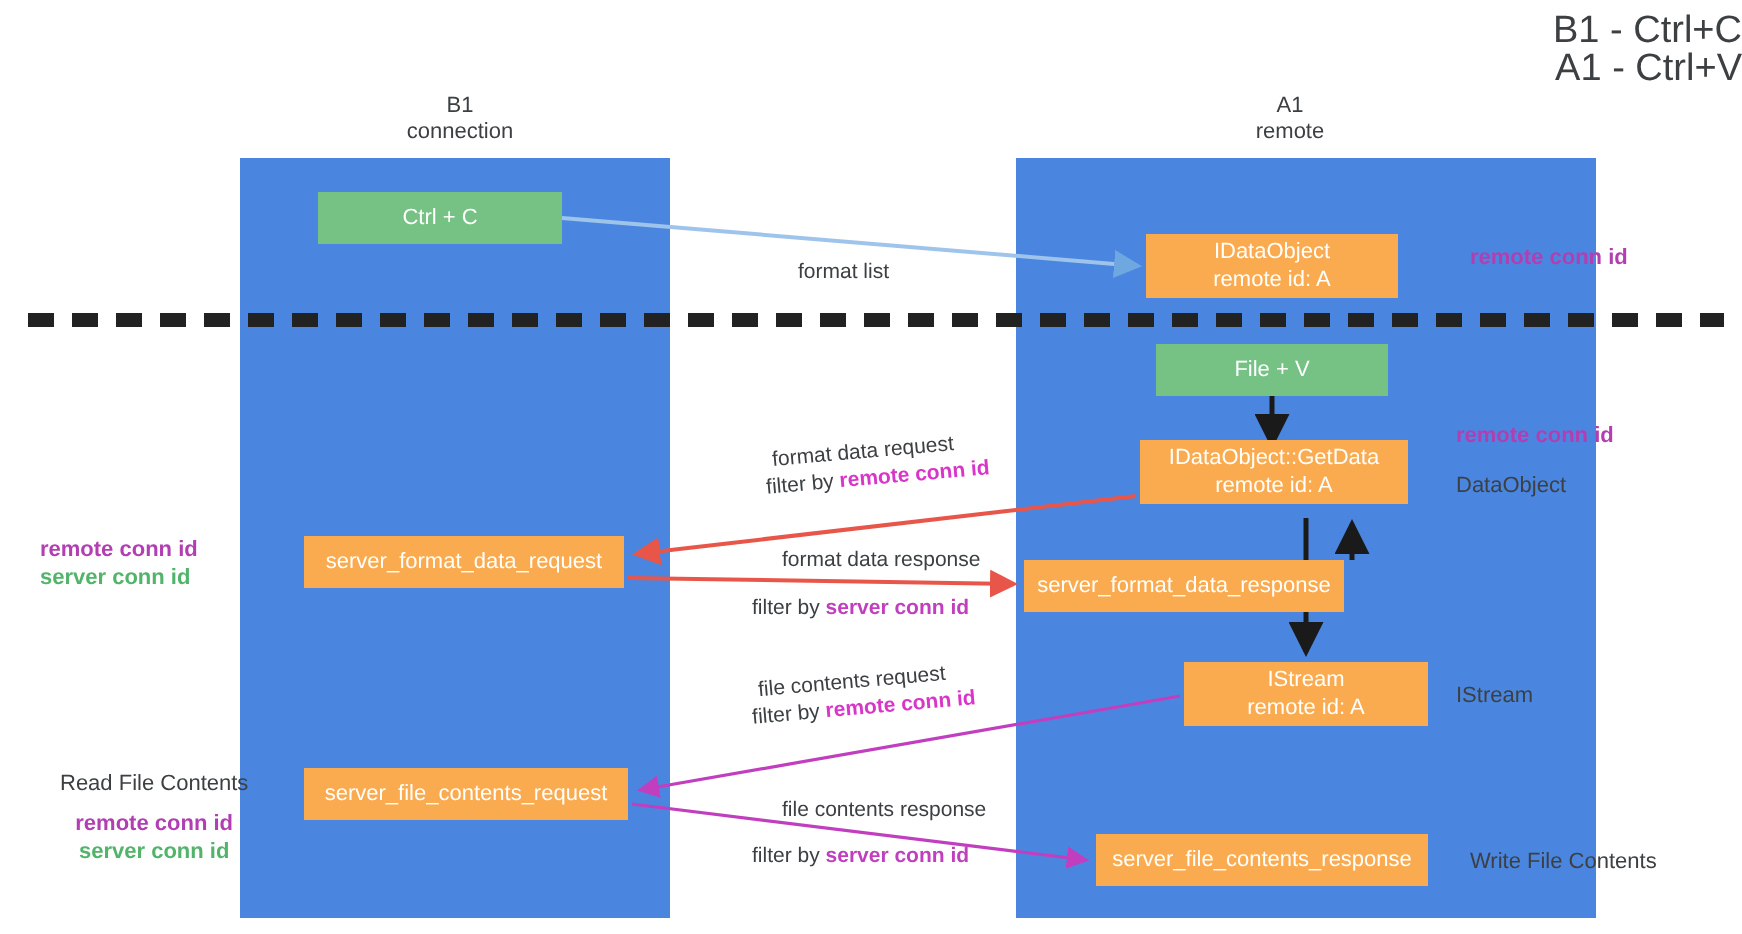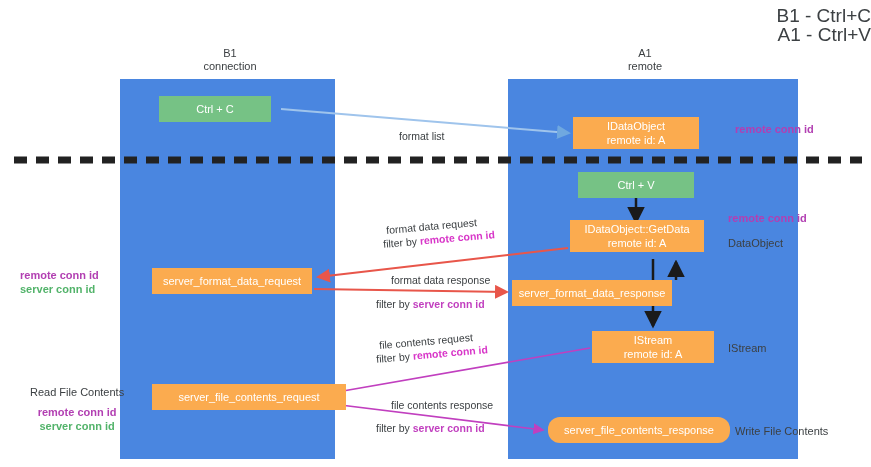--- a/index.html
+++ b/index.html
@@ -57,29 +57,29 @@
     text-align: center;
     color: #ffffff;
     font-size: 11px;
     line-height: 14px;
     white-space: pre-line;
     padding: 2px 6px;
   }
   .node-green { background: #76c285; }
   .node-orange { background: #fbab4f; }
 
-  .n-ctrlc  { left: 159px; top: 96px;  width: 112px; height: 26px; }
+  .n-ctrlc  { left: 159px; top: 96px;  width: 122px; height: 26px; }
   .n-idataobject { left: 573px; top: 117px; width: 126px; height: 32px; }
   .n-ctrlv  { left: 578px; top: 172px; width: 116px; height: 26px; }
   .n-getdata { left: 570px; top: 220px; width: 134px; height: 32px; }
   .n-sfdreq { left: 152px; top: 268px; width: 160px; height: 26px; }
   .n-sfdresp { left: 512px; top: 280px; width: 160px; height: 26px; }
   .n-istream { left: 592px; top: 331px; width: 122px; height: 32px; }
-  .n-sfcreq { left: 152px; top: 384px; width: 194px; height: 26px; }
-  .n-sfcresp { left: 548px; top: 417px; width: 182px; height: 26px; border-radius: 12px; }
+  .n-sfcreq { left: 152px; top: 384px; width: 162px; height: 26px; }
+  .n-sfcresp { left: 548px; top: 417px; width: 166px; height: 26px; }
 
   .side-label {
     position: absolute;
     color: #3c4043;
     font-size: 11px;
     line-height: 14px;
   }
   .side-label .pink { color: #b23fb2; font-weight: bold; }
   .side-label .green { color: #52b36a; font-weight: bold; }
   .side-label .plain { color: #3c4043; }
@@ -170,21 +170,21 @@
     <line x1="590" y1="348" x2="320" y2="395" stroke="#c13fbf" stroke-width="1.6" marker-end="url(#ah-mag)"></line>
 
     <line x1="316" y1="402" x2="543" y2="430" stroke="#c13fbf" stroke-width="1.6" marker-end="url(#ah-mag)"></line>
 
     <line x1="714" y1="347" x2="714" y2="347" stroke="#1a1a1a" stroke-width="2.5"></line>
   </svg>
 
   <div class="node node-green n-ctrlc">Ctrl + C</div>
   <div class="node node-orange n-idataobject">IDataObject
 remote id: A</div>
-  <div class="node node-green n-ctrlv">Ctrl + V</div>
+  <div class="node node-green n-ctrlv">File + V</div>
   <div class="node node-orange n-getdata">IDataObject::GetData
 remote id: A</div>
   <div class="node node-orange n-sfdresp">server_format_data_response</div>
   <div class="node node-orange n-sfdreq">server_format_data_request</div>
   <div class="node node-orange n-istream">IStream
 remote id: A</div>
   <div class="node node-orange n-sfcreq">server_file_contents_request</div>
   <div class="node node-orange n-sfcresp">server_file_contents_response</div>
 
   <div class="side-label lbl-remote-top">

